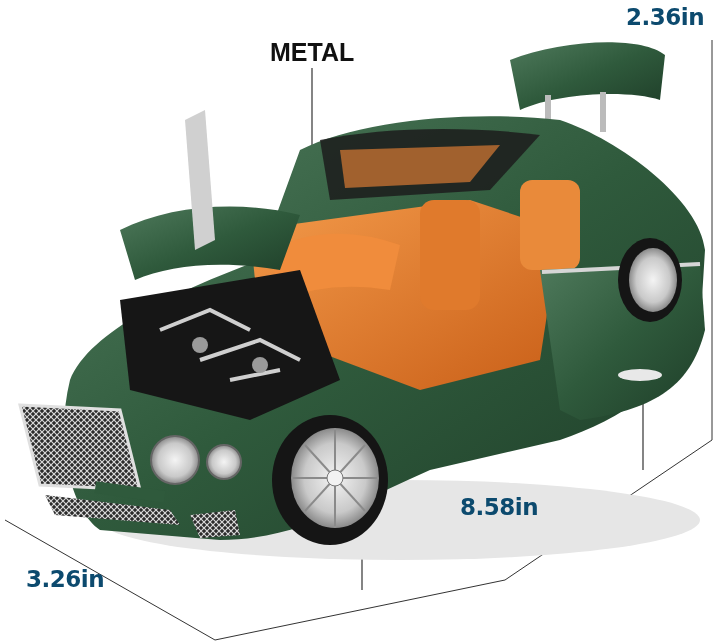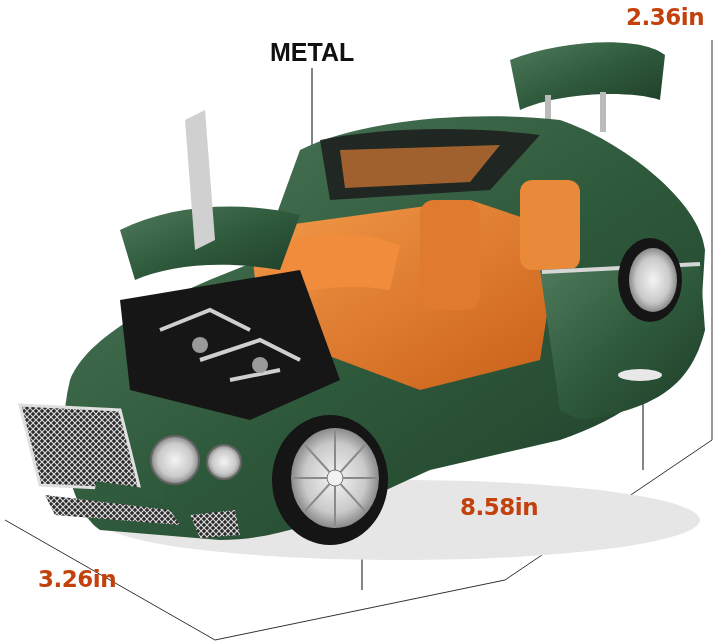--- a/index.html
+++ b/index.html
@@ -1,20 +1,20 @@
 <!DOCTYPE html>
 <html><head>
   <meta charset="utf-8">
   <style>
     html, body { margin: 0; padding: 0; background: #ffffff; }
     body { width: 720px; height: 644px; position: relative; overflow: hidden; font-family: "Liberation Sans", sans-serif; }
     .stage { position: absolute; left: 0; top: 0; width: 720px; height: 644px; }
     .lbl { position: absolute; font-weight: bold; font-family: "Liberation Sans", sans-serif; white-space: nowrap; line-height: 1; }
     .callout { color: #111111; font-size: 25px; }
-    .dim { color: #c2410c; font-size: 23px; font-family: "DejaVu Sans", sans-serif; letter-spacing: -0.5px; }
+    .dim { color: #0c4a6e; font-size: 23px; font-family: "DejaVu Sans", sans-serif; letter-spacing: -0.5px; }
     svg { position: absolute; left: 0; top: 0; }
   </style>
 </head>
 <body>
 
 <div class="stage">
 
   <svg width="720" height="644" viewBox="0 0 720 644">
     <defs>
       <linearGradient id="bodyG" x1="0" y1="0" x2="1" y2="1">
@@ -103,14 +103,14 @@
 
     <ellipse cx="650" cy="280" rx="32" ry="42" fill="#151515"></ellipse>
     <ellipse cx="653" cy="280" rx="24" ry="32" fill="url(#wheelG)"></ellipse>
 
     <rect x="95" y="486" width="70" height="12" fill="#2f5a3c" transform="rotate(8 130 492)"></rect>
   </svg>
 
   <span class="lbl dim" style="left:626px; top:6px;">2.36in</span>
   <span class="lbl callout" style="left:270px; top:40px;">METAL</span>
   <span class="lbl dim" style="left:460px; top:496px;">8.58in</span>
-  <span class="lbl dim" style="left:38px; top:568px;">3.26in</span>
+  <span class="lbl dim" style="left:26px; top:568px;">3.26in</span>
 </div>
 
 </body></html>

